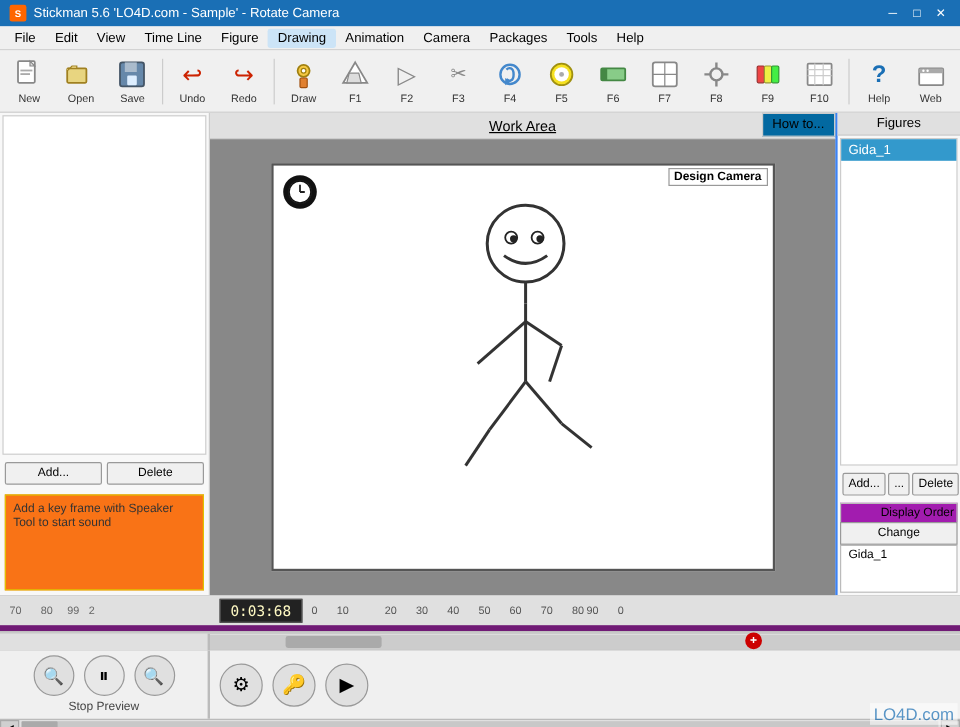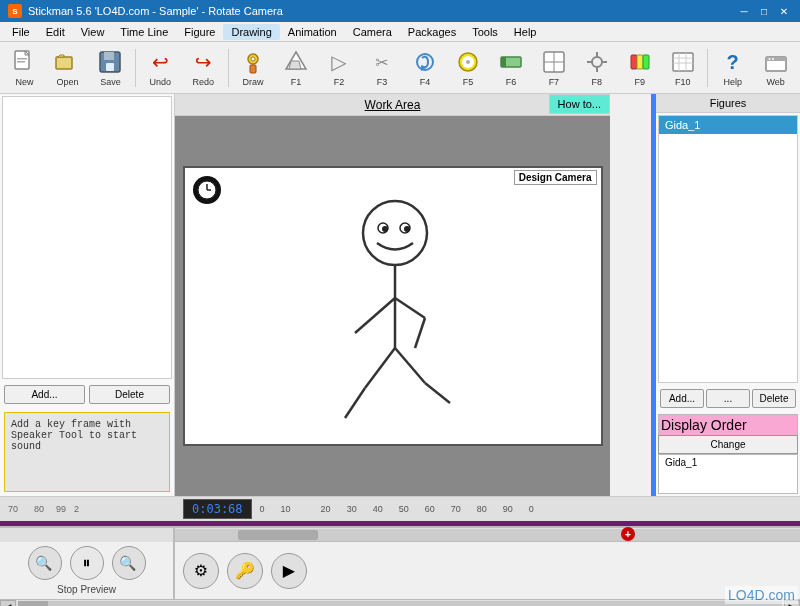--- a/index.html
+++ b/index.html
@@ -26,56 +26,56 @@
     
     
     #main { display: flex; height: calc(606px - 22px - 20px - 52px - 20px); }
     
     
     #sounds-panel { width: 175px; border-right: 1px solid #ccc; display: flex; flex-direction: column; background: #f8f8f8; }
     #sounds-header { background: #e0e0e0; text-align: center; padding: 3px; font-size: 11px; border-bottom: 1px solid #ccc; font-weight: 500; }
     #sounds-list { flex: 1; background: white; margin: 2px; border: 1px solid #ccc; }
     #sounds-buttons { display: flex; gap: 4px; padding: 4px; }
     .sounds-btn { flex: 1; padding: 3px 6px; font-size: 10px; border: 1px solid #999; background: #f0f0f0; cursor: pointer; border-radius: 2px; text-align: center; }
-    #sounds-info { margin: 4px; background: #e5e5e5; border: 1px solid #e0c000; padding: 6px; font-size: 10px; color: #333; min-height: 80px; font-family: Liberation Mono, monospace; }
+    #sounds-info { margin: 4px; background: #f97316; border: 1px solid #e0c000; padding: 6px; font-size: 10px; color: #333; min-height: 80px; }
     
     
     #work-area-container { flex: 1; display: flex; flex-direction: column; }
     #work-area-header { background: #e0e0e0; display: flex; align-items: center; justify-content: center; height: 22px; border-bottom: 1px solid #ccc; position: relative; text-decoration: underline; }
     #work-area-title { font-size: 12px; font-weight: 500; }
-    #howto-btn { position: absolute; right: 0; top: 0; background: #5eead4; border: 1px solid #ccc; padding: 2px 8px; font-size: 11px; cursor: pointer; height: 20px; }
+    #howto-btn { position: absolute; right: 0; top: 0; background: #0369a1; border: 1px solid #ccc; padding: 2px 8px; font-size: 11px; cursor: pointer; height: 20px; }
     
     
     #canvas-area { flex: 1; background: #888; display: flex; align-items: center; justify-content: center; position: relative; overflow: hidden; }
-    #canvas { background: white; width: 420px; height: 280px; position: relative; border: 2px solid #555; }
+    #canvas { background: white; width: 420px; height: 340px; position: relative; border: 2px solid #555; }
     #design-camera-label { position: absolute; top: 2px; right: 4px; background: white; border: 1px solid #999; padding: 1px 4px; font-size: 10px; font-weight: bold; }
     #clock-icon { position: absolute; top: 8px; left: 8px; width: 28px; height: 28px; background: #111; border-radius: 50%; display: flex; align-items: center; justify-content: center; }
     
     
     #stickman-svg { position: absolute; top: 20px; left: 60px; width: 300px; height: 250px; }
     
     
     #timeline { height: 110px; border-top: 1px solid #ccc; background: #f0f0f0; display: flex; flex-direction: column; }
     #timeline-controls { height: 32px; display: flex; align-items: center; gap: 4px; padding: 2px 4px; background: #e0e0e0; border-bottom: 5px solid #701a75; }
-    #time-display { background: #222; color: #3b82f6; padding: 2px 8px; font-size: 12px; font-family: monospace; border: 1px solid #555; }
+    #time-display { background: #222; color: #fef9c3; padding: 2px 8px; font-size: 12px; font-family: monospace; border: 1px solid #555; }
     
     #timeline-tracks { flex: 1; overflow-x: hidden; background: #e8e8e8; position: relative; }
     #red-marker { width: 14px; height: 14px; background: #cc0000; border-radius: 50%; position: absolute; bottom: -1px; right: 160px; cursor: pointer; display: flex; align-items: center; justify-content: center; color: white; font-size: 10px; font-weight: bold; }
     .preview-btn { width: 40px; height: 40px; border: 1px solid #999; background: #e0e0e0; border-radius: 50%; cursor: pointer; display: flex; align-items: center; justify-content: center; font-size: 18px; }
     
     
-    #figures-panel { width: 149px; border-left: 5px solid #3b82f6; display: flex; flex-direction: column; background: #f8f8f8; margin-left: 41px; }
+    #figures-panel { width: 104px; border-left: 2px solid #3b82f6; display: flex; flex-direction: column; background: #f8f8f8; }
     #figures-header { background: #e0e0e0; text-align: center; padding: 3px; font-size: 11px; border-bottom: 1px solid #ccc; font-weight: 500; }
     #figures-list { flex: 1; background: white; margin: 2px; border: 1px solid #ccc; }
     .figure-item { padding: 3px 6px; font-size: 11px; cursor: pointer; }
     .figure-item.selected { background: #3399cc; color: white; }
     #figures-buttons { display: flex; gap: 2px; padding: 4px; }
     .fig-btn { flex: 1; padding: 3px 4px; font-size: 10px; border: 1px solid #999; background: #f0f0f0; cursor: pointer; border-radius: 2px; text-align: center; }
     #display-order { margin: 2px; }
-    #display-order-header { background: #f9a8d4; text-align: left; padding: 2px; font-size: 14px; font-weight: 500; border: 1px solid #bbb; border-bottom: none; }
+    #display-order-header { background: #a21caf; text-align: right; padding: 2px; font-size: 10px; font-weight: 500; border: 1px solid #bbb; border-bottom: none; }
     #change-btn { width: 100%; padding: 3px; font-size: 10px; border: 1px solid #999; background: #f0f0f0; cursor: pointer; text-align: center; }
     #display-order-list { border: 1px solid #bbb; background: white; min-height: 40px; }
     .do-item { padding: 2px 6px; font-size: 10px; }
     
     
     #watermark { position: absolute; bottom: 2px; right: 2px; opacity: 0.7; font-size: 14px; font-weight: normal; color: #1a6fb5; background: rgba(255,255,255,0.8); padding: 1px 3px; }
     
     
     #pos-indicator { width: 8px; background: #ff8800; position: absolute; top: 0; bottom: 0; left: 108px; }
   </style>
@@ -362,21 +362,21 @@
       <div style="flex:1; display:flex; align-items:center; gap:2px; overflow:hidden; padding: 0 4px; font-size:9px; color:#555;">
         <span>0</span>
         <span style="margin-left:14px;">10</span>
         <span style="margin-left:28px;">20</span>
         <span style="margin-left:14px;">30</span>
         <span style="margin-left:14px;">40</span>
         <span style="margin-left:14px;">50</span>
         <span style="margin-left:14px;">60</span>
         <span style="margin-left:14px;">70</span>
         <span style="margin-left:14px;">80</span>
-        <span style="margin-left:14px;">90</span>
+        <span style="">90</span>
         <span style="margin-left:14px;">0</span>
       </div>
     </div>
 
     <div id="timeline-tracks" style="flex:1; background:#d8d8d8; position:relative; border-top: 1px solid #bbb;">
 
       <div style="position:absolute; left:0; top:0; width:175px; height:100%; background:#e5e5e5; border-right:2px solid #bbb;">
         <div style="height:100%; display:flex; align-items:stretch;">
           <div style="flex:1; background: repeating-linear-gradient(90deg, #e8e8e8, #e8e8e8 23px, #bbb 23px, #bbb 24px);"></div>
         </div>

